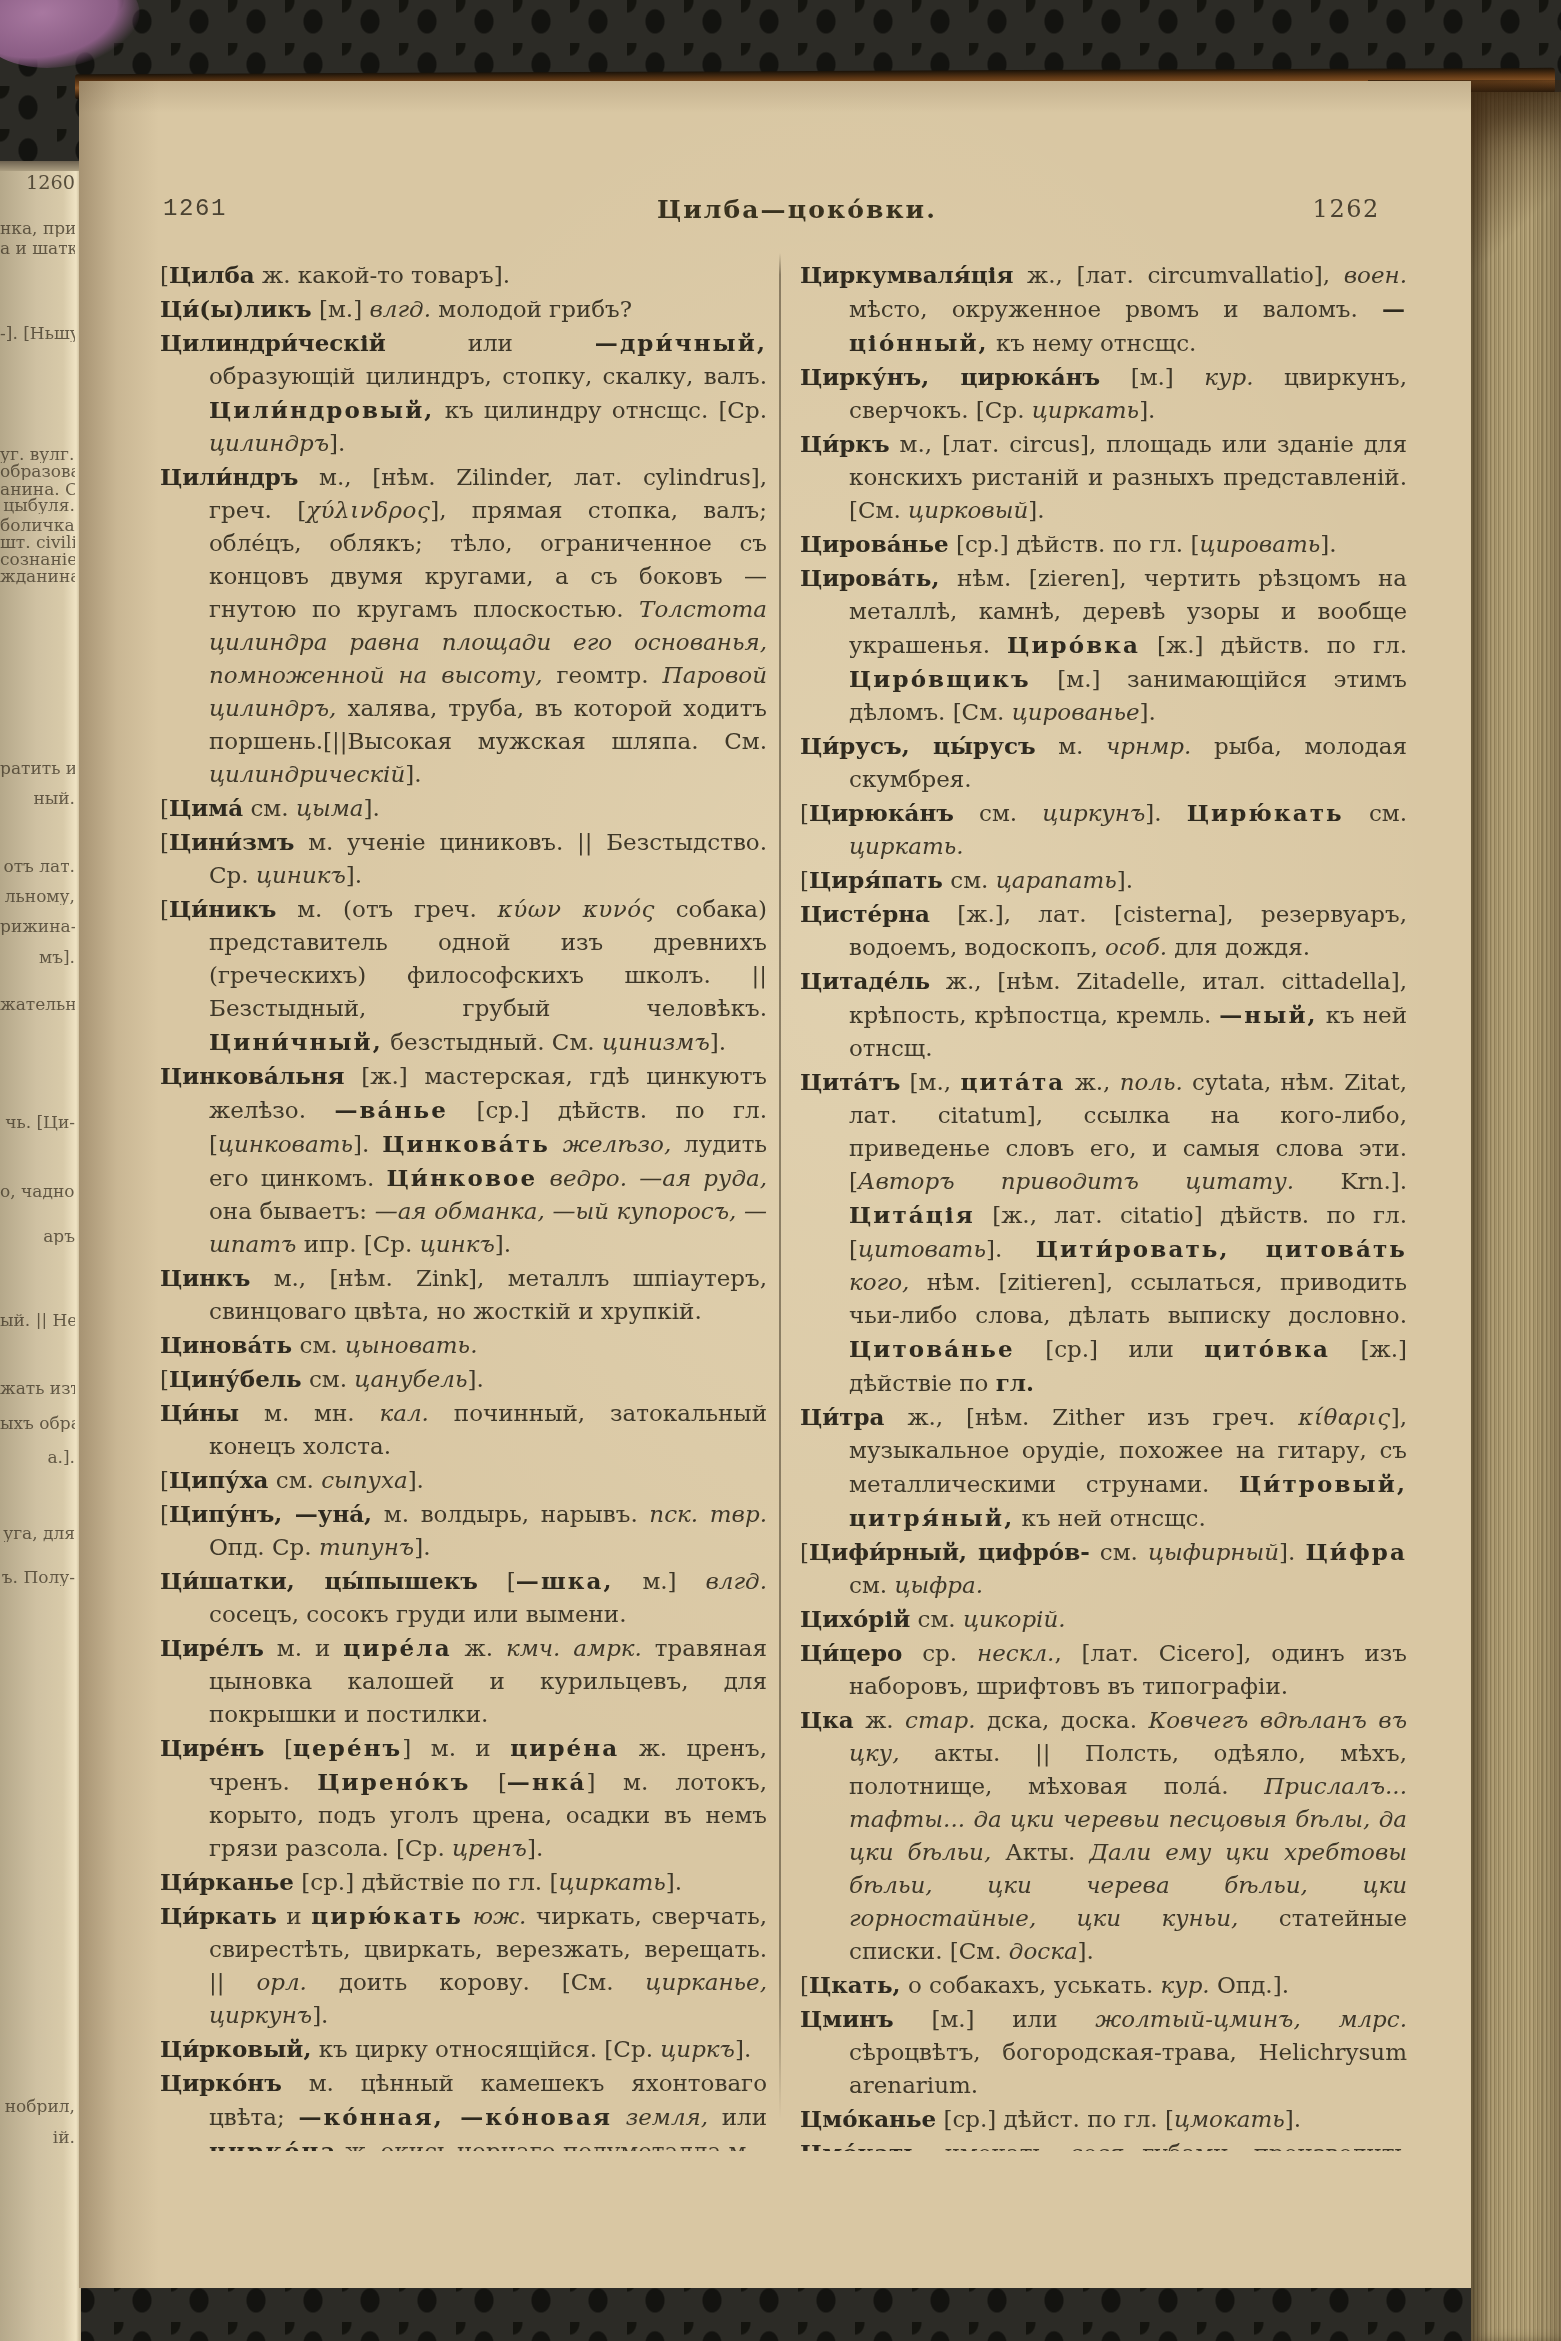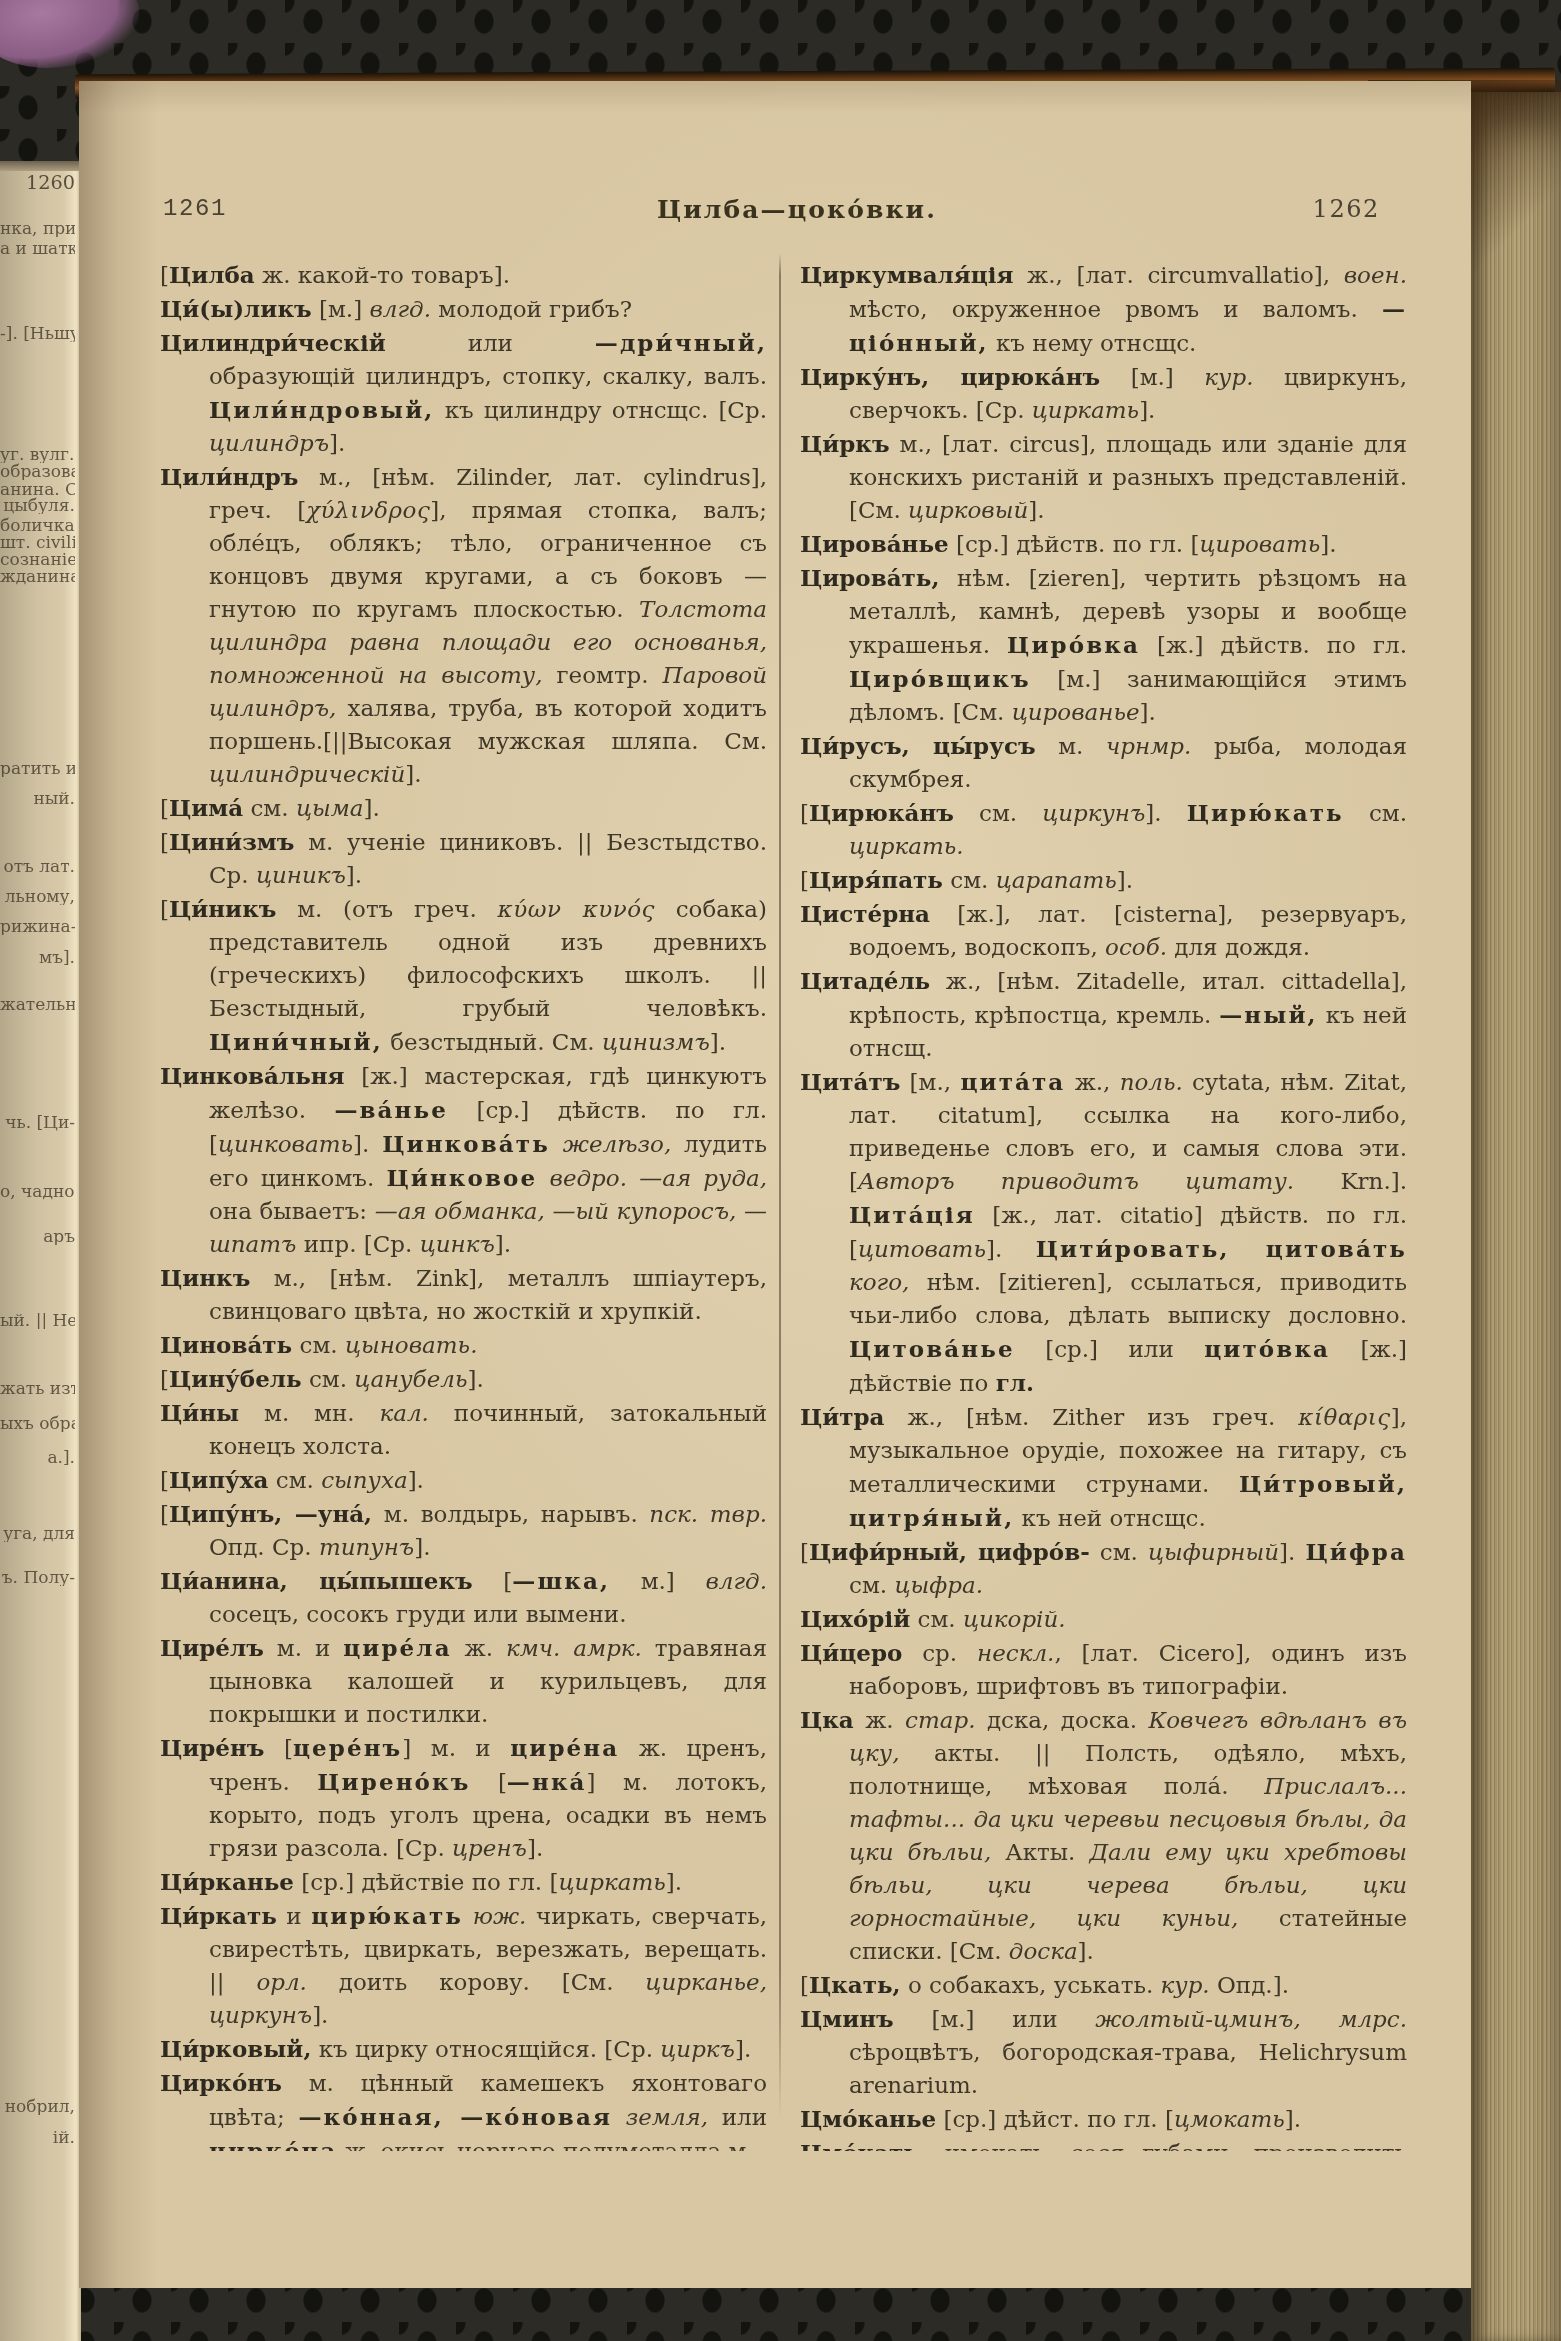--- a/index.html
+++ b/index.html
@@ -82,21 +82,21 @@
           <p class="entry">[<span class="b">Цима́</span> см. <span class="i">цыма</span>].</p>
           <p class="entry">[<span class="b">Цини́змъ</span> м. ученіе циниковъ. || Безстыдство. Ср. <span class="i">циникъ</span>].</p>
           <p class="entry">[<span class="b">Ци́никъ</span> м. (отъ греч. <span class="g">κύων κυνός</span> собака) представитель одной изъ древнихъ (греческихъ) философскихъ школъ. || Безстыдный, грубый человѣкъ. <span class="bs">Цини́чный,</span> безстыдный. См. <span class="i">цинизмъ</span>].</p>
           <p class="entry"><span class="b">Цинкова́льня</span> [ж.] мастерская, гдѣ цинкуютъ желѣзо. <span class="bs">—ва́нье</span> [ср.] дѣйств. по гл. [<span class="i">цинковать</span>]. <span class="bs">Цинкова́ть</span> <span class="i">желѣзо,</span> лудить его цинкомъ. <span class="bs">Ци́нковое</span> <span class="i">ведро. —ая руда,</span> она бываетъ: <span class="i">—ая обманка, —ый купоросъ, — шпатъ</span> ипр. [Ср. <span class="i">цинкъ</span>].</p>
           <p class="entry"><span class="b">Цинкъ</span> м., [нѣм. Zink], металлъ шпіаутеръ, свинцоваго цвѣта, но жосткій и хрупкій.</p>
           <p class="entry"><span class="b">Цинова́ть</span> см. <span class="i">цыновать.</span></p>
           <p class="entry">[<span class="b">Цину́бель</span> см. <span class="i">цанубель</span>].</p>
           <p class="entry"><span class="b">Ци́ны</span> м. мн. <span class="i">кал.</span> починный, затокальный конецъ холста.</p>
           <p class="entry">[<span class="b">Ципу́ха</span> см. <span class="i">сыпуха</span>].</p>
           <p class="entry">[<span class="b">Ципу́нъ, —уна́,</span> м. волдырь, нарывъ. <span class="i">пск. твр.</span> Опд. Ср. <span class="i">типунъ</span>].</p>
-          <p class="entry"><span class="b">Ци́анина, цы́пышекъ</span> [<span class="bs">—шка,</span> м.] <span class="i">влгд.</span> сосецъ, сосокъ груди или вымени.</p>
+          <p class="entry"><span class="b">Ци́шатки, цы́пышекъ</span> [<span class="bs">—шка,</span> м.] <span class="i">влгд.</span> сосецъ, сосокъ груди или вымени.</p>
           <p class="entry"><span class="b">Цире́лъ</span> м. и <span class="bs">цире́ла</span> ж. <span class="i">кмч. амрк.</span> травяная цыновка калошей и курильцевъ, для покрышки и постилки.</p>
           <p class="entry"><span class="b">Цире́нъ</span> [<span class="bs">цере́нъ</span>] м. и <span class="bs">цире́на</span> ж. цренъ, чренъ. <span class="bs">Цирено́къ</span> [<span class="bs">—нка́</span>] м. лотокъ, корыто, подъ уголъ црена, осадки въ немъ грязи разсола. [Ср. <span class="i">цренъ</span>].</p>
           <p class="entry"><span class="b">Ци́рканье</span> [ср.] дѣйствіе по гл. [<span class="i">циркать</span>].</p>
           <p class="entry"><span class="b">Ци́ркать</span> и <span class="bs">цирю́кать</span> <span class="i">юж.</span> чиркать, сверчать, свирестѣть, цвиркать, верезжать, верещать. || <span class="i">орл.</span> доить корову. [См. <span class="i">цирканье, циркунъ</span>].</p>
           <p class="entry"><span class="b">Ци́рковый,</span> къ цирку относящійся. [Ср. <span class="i">циркъ</span>].</p>
           <p class="entry"><span class="b">Цирко́нъ</span> м. цѣнный камешекъ яхонтоваго цвѣта; <span class="bs">—ко́нная, —ко́новая</span> <span class="i">земля,</span> или <span class="bs">цирко́на</span> ж. окись чорнаго полуметалла  м.</p>
         </div>
       <div class="col col-right" id="col-right">
           <p class="entry"><span class="b">Циркумваля́ція</span> ж., [лат. circumvallatio], <span class="i">воен.</span> мѣсто, окруженное рвомъ и валомъ. <span class="bs">—ціо́нный,</span> къ нему отнсщс.</p>
           <p class="entry"><span class="b">Цирку́нъ, цирюка́нъ</span> [м.] <span class="i">кур.</span> цвиркунъ, сверчокъ. [Ср. <span class="i">циркать</span>].</p>

